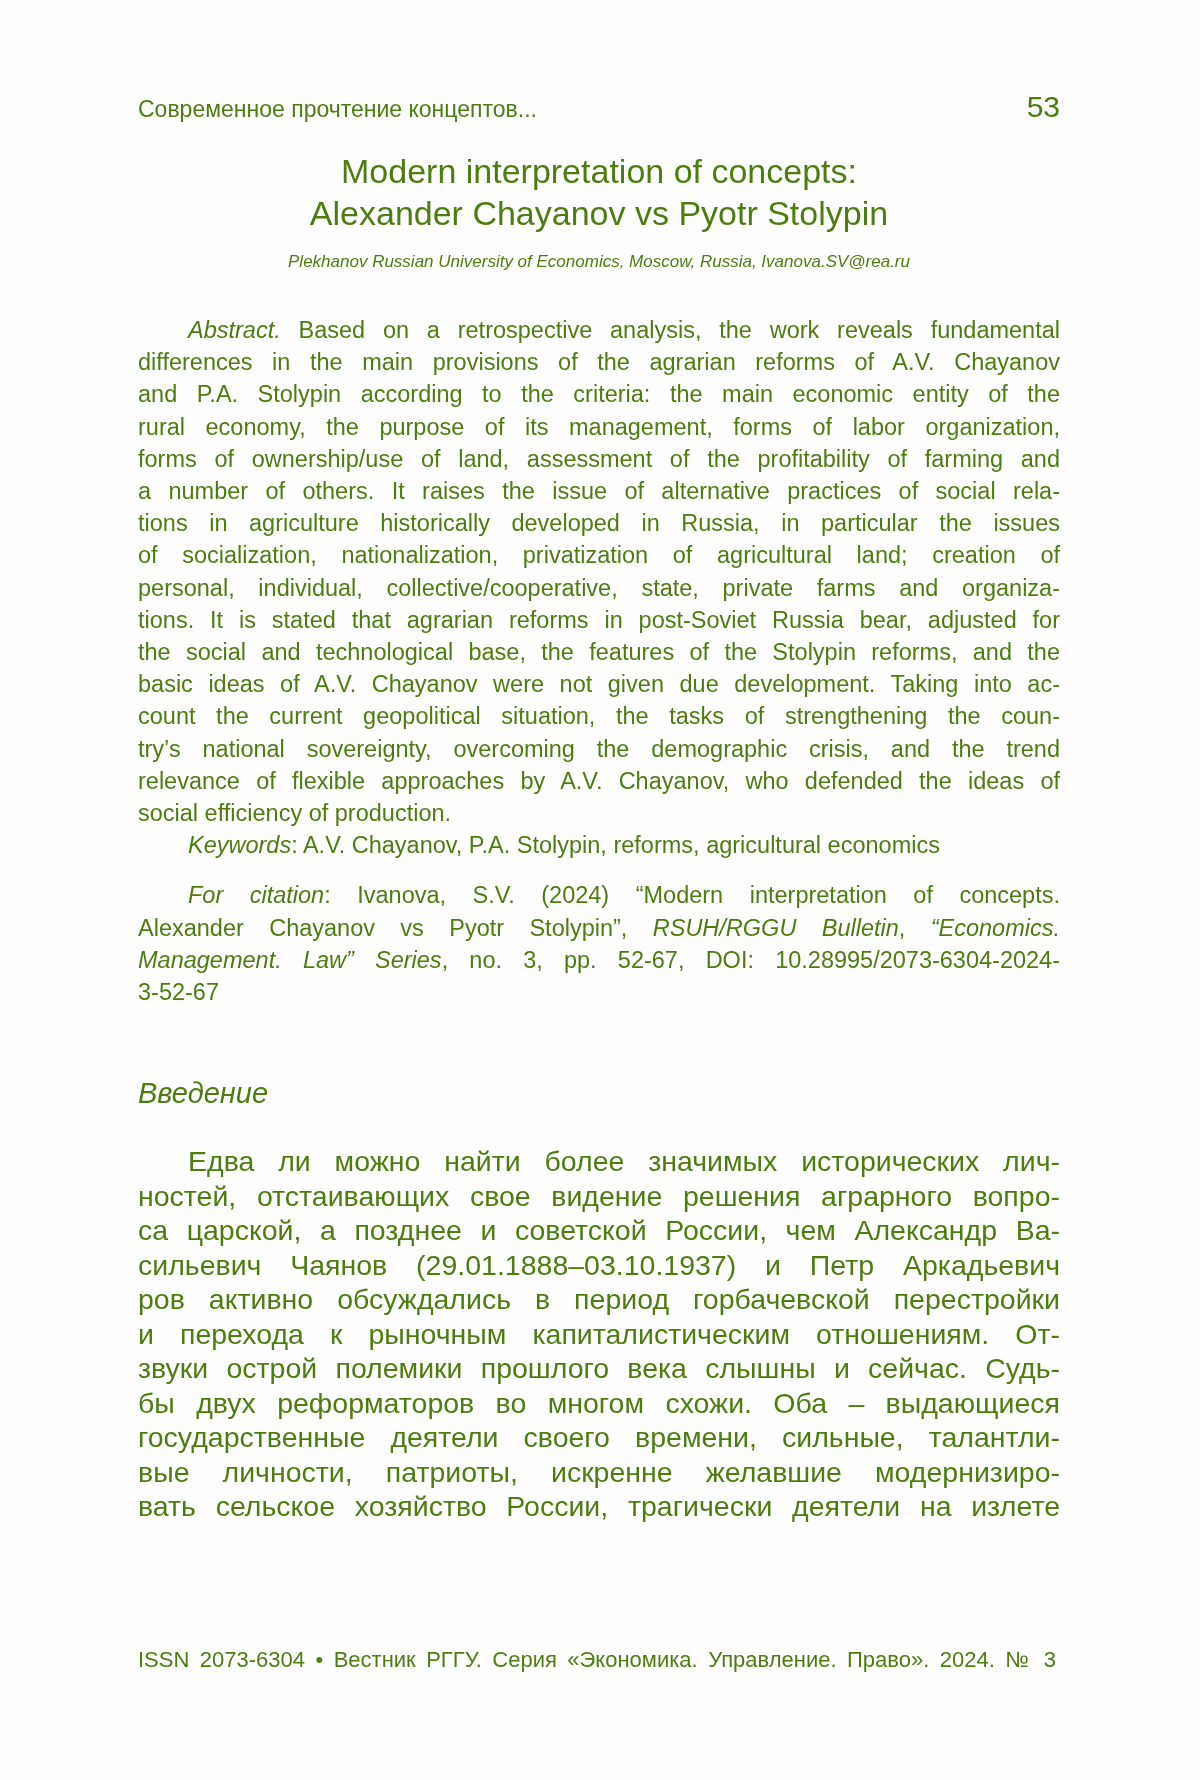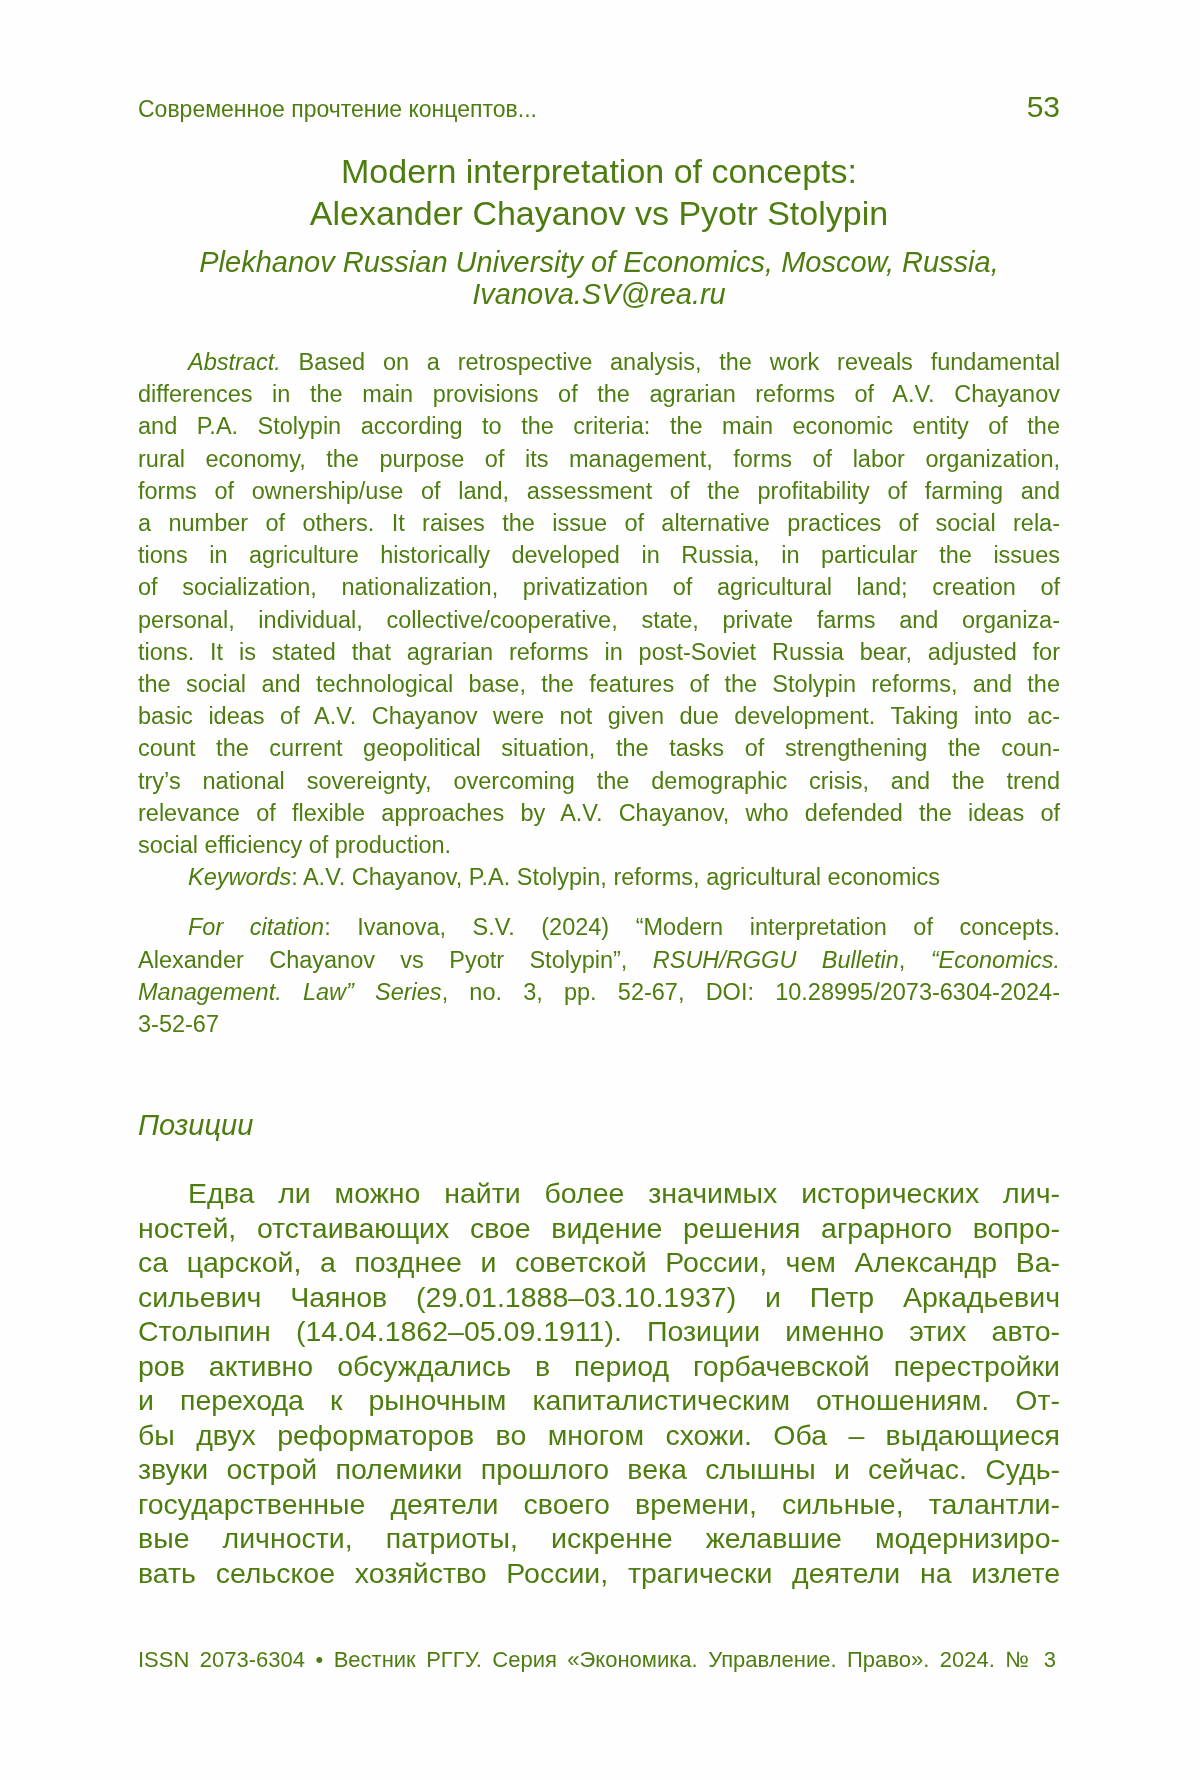--- a/index.html
+++ b/index.html
@@ -39,21 +39,21 @@
   .author {
     margin-top: 14px;
     text-align: center;
     font-size: 29px;
     line-height: 36px;
   }
   .affiliation {
     margin-top: 2px;
     text-align: center;
     font-style: italic;
-    font-size: 29px;
+    font-size: 17px;
     line-height: 32px;
   }
   .block {
     font-size: 23.5px;
     line-height: 32.2px;
   }
   .line {
     text-align: justify;
     text-align-last: justify;
   }
@@ -129,32 +129,31 @@
       <div class="line"><em>Keywords</em>: A.V. Chayanov, P.A. Stolypin, reforms, agricultural economics</div>
     </div>
 
   <div class="block citation indent endleft">
       <div class="line"><em>For citation</em>: Ivanova, S.V. (2024) “Modern interpretation of concepts.</div>
       <div class="line">Alexander Chayanov vs Pyotr Stolypin”, <em>RSUH/RGGU Bulletin</em>, <em>“Economics.</em></div>
       <div class="line"><em>Management. Law” Series</em>, no. 3, pp. 52-67, DOI: 10.28995/2073-6304-2024-</div>
       <div class="line">3-52-67</div>
     </div>
 
-  <div class="heading">Позиции</div>
+  <div class="heading">Введение</div>
 
   <div class="block intro indent">
       <div class="line">Едва ли можно найти более значимых исторических лич-</div>
       <div class="line">ностей, отстаивающих свое видение решения аграрного вопро-</div>
       <div class="line">са царской, а позднее и советской России, чем Александр Ва-</div>
       <div class="line">сильевич Чаянов (29.01.1888–03.10.1937) и Петр Аркадьевич</div>
-      <div class="line">Столыпин (14.04.1862–05.09.1911). Позиции именно этих авто-</div>
       <div class="line">ров активно обсуждались в период горбачевской перестройки</div>
       <div class="line">и перехода к рыночным капиталистическим отношениям. От-</div>
+      <div class="line">звуки острой полемики прошлого века слышны и сейчас. Судь-</div>
       <div class="line">бы двух реформаторов во многом схожи. Оба – выдающиеся</div>
-      <div class="line">звуки острой полемики прошлого века слышны и сейчас. Судь-</div>
       <div class="line">государственные деятели своего времени, сильные, талантли-</div>
       <div class="line">вые личности, патриоты, искренне желавшие модернизиро-</div>
       <div class="line">вать сельское хозяйство России, трагически деятели на излете</div>
     </div>
 
   <div class="footer">ISSN 2073-6304 • Вестник РГГУ. Серия «Экономика. Управление. Право». 2024. № 3</div>
 
 </div>
 
 </body></html>

